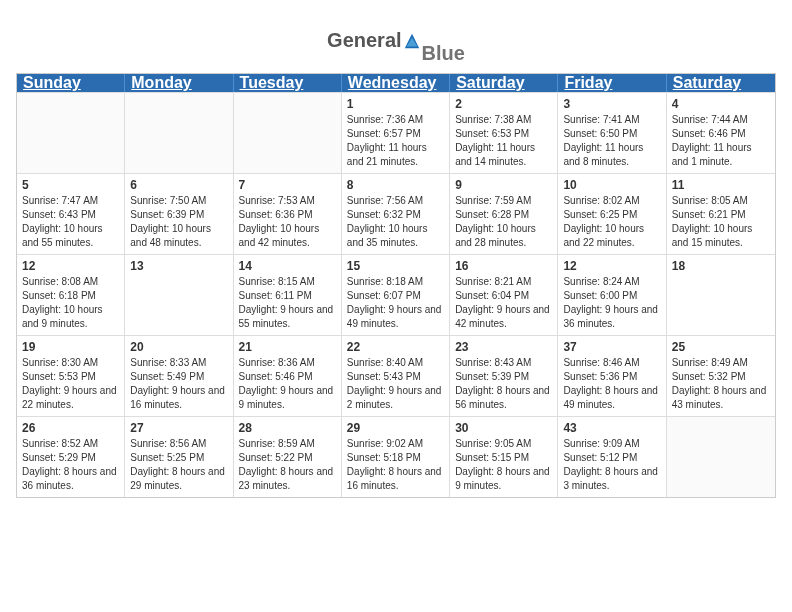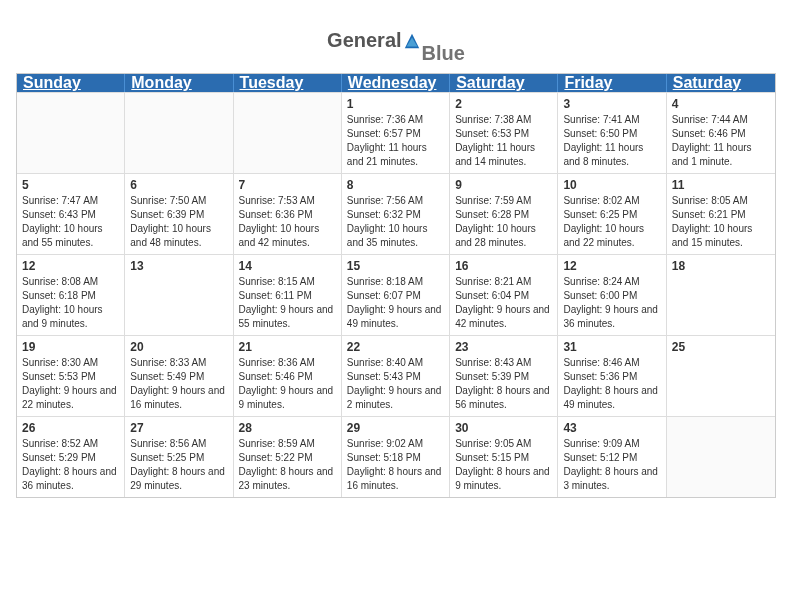--- a/index.html
+++ b/index.html
@@ -239,25 +239,26 @@
           </div>
           <div class="cal-cell">
             <div class="day-num">22</div>
             <div class="cell-info">Sunrise: 8:40 AM<br>Sunset: 5:43 PM<br>Daylight: 9 hours and 2 minutes.</div>
           </div>
           <div class="cal-cell">
             <div class="day-num">23</div>
             <div class="cell-info">Sunrise: 8:43 AM<br>Sunset: 5:39 PM<br>Daylight: 8 hours and 56 minutes.</div>
           </div>
           <div class="cal-cell">
-            <div class="day-num">31</div>
+            <div class="day-num">37</div>
             <div class="cell-info">Sunrise: 8:46 AM<br>Sunset: 5:36 PM<br>Daylight: 8 hours and 49 minutes.</div>
           </div>
           <div class="cal-cell">
             <div class="day-num">25</div>
+            <div class="cell-info">Sunrise: 8:49 AM<br>Sunset: 5:32 PM<br>Daylight: 8 hours and 43 minutes.</div>
           </div>
         </div>
         <div class="cal-row">
           <div class="cal-cell">
             <div class="day-num">26</div>
             <div class="cell-info">Sunrise: 8:52 AM<br>Sunset: 5:29 PM<br>Daylight: 8 hours and 36 minutes.</div>
           </div>
           <div class="cal-cell">
             <div class="day-num">27</div>
             <div class="cell-info">Sunrise: 8:56 AM<br>Sunset: 5:25 PM<br>Daylight: 8 hours and 29 minutes.</div>

